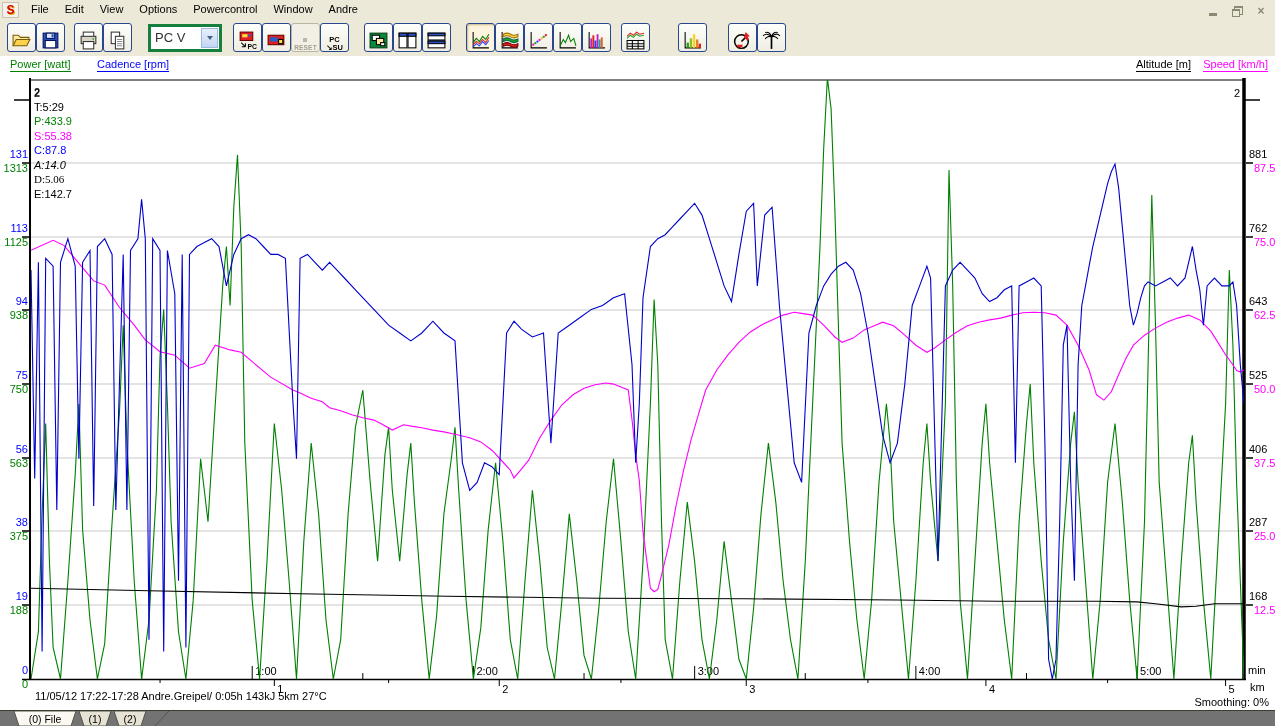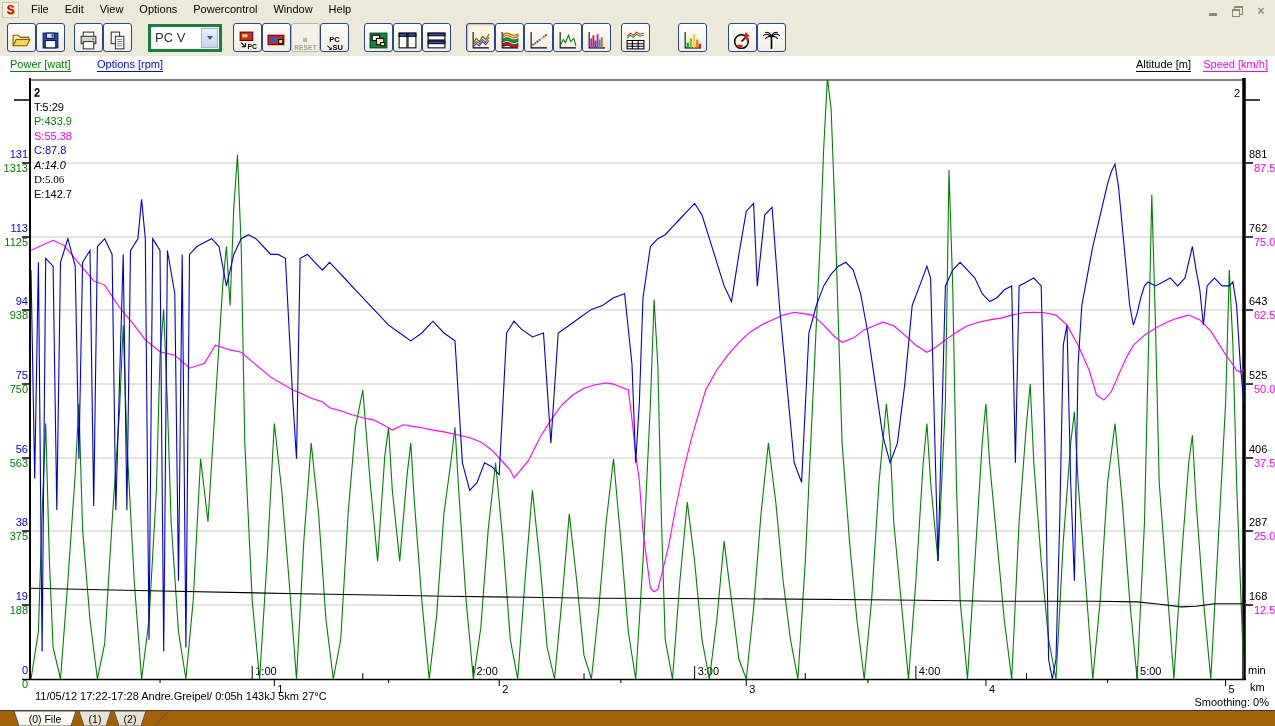--- a/index.html
+++ b/index.html
@@ -46,38 +46,38 @@
   .hdr-label{position:absolute;top:2px;padding-bottom:0px;border-bottom:1px solid;line-height:13px;cursor:default;}
   #power-label{left:10px;color:#008000;border-color:#008000;}
   #cadence-label{left:97px;color:#0000ff;border-color:#0000ff;}
   #chart-title{position:absolute;left:300px;right:300px;top:3px;text-align:center;border:none;color:#000;}
   #altitude-label{position:absolute;right:84px;top:2px;color:#000;border-bottom:1px solid #000;line-height:13px;}
   #speed-label{position:absolute;right:7px;top:2px;color:#ff00ff;border-bottom:1px solid #ff00ff;line-height:13px;}
   #overlay{position:absolute;left:34px;top:29px;line-height:14.5px;}
   #status-left{position:absolute;left:35px;top:634px;}
   #smoothing{position:absolute;right:6px;top:640px;}
   
-  #tabbar{position:absolute;left:0;top:710px;width:1275px;height:16px;background:#a16207;border-top:1px solid #3c3c30;box-sizing:border-box;}
+  #tabbar{position:absolute;left:0;top:710px;width:1275px;height:16px;background:#737373;border-top:1px solid #3c3c30;box-sizing:border-box;}
   #tabs-svg{position:absolute;left:0;top:0;}
 </style>
 </head>
 <body>
 
 <div id="menubar">
   <div id="app-icon">
       <i>S</i>
     </div>
   <div id="menu-items">
       <span class="menu-item">File</span>
       <span class="menu-item">Edit</span>
       <span class="menu-item">View</span>
       <span class="menu-item">Options</span>
       <span class="menu-item">Powercontrol</span>
       <span class="menu-item">Window</span>
-      <span class="menu-item">Help</span>
+      <span class="menu-item">Andre</span>
     </div>
   <div id="win-controls">
     <div class="wc">
         <span class="wc-min-glyph"></span>
       </div>
     <div class="wc">
         <span class="wc-restore-glyph"></span>
       </div>
     <div class="wc">
         <span class="wc-close-glyph">×</span>
@@ -255,21 +255,21 @@
     <button class="tbtn">
       <svg viewBox="0 0 20 20">
         <path d="M10 6.5 V18" stroke="#000" stroke-width="1.6" fill="none"></path>
         <path d="M10 6.5 C7 3.5 4 3.5 2 5.5 M10 6.5 C9 2.5 6 1.5 4 2.5 M10 6.5 C11 2.5 14 1.5 16 2.5 M10 6.5 C13 3.5 16 3.5 18 5.5 M10 6.5 C8 5.5 5 6.5 4 8.5 M10 6.5 C12 5.5 15 6.5 16 8.5" stroke="#000" fill="none"></path>
       </svg>
     </button>
   </div>
 
 <div id="chart-region">
   <span class="hdr-label" id="power-label">Power [watt]</span>
-  <span class="hdr-label" id="cadence-label">Options [rpm]</span>
+  <span class="hdr-label" id="cadence-label">Cadence [rpm]</span>
   <span id="altitude-label">Altitude [m]</span>
   <span id="speed-label">Speed [km/h]</span>
 
   <svg id="plot-svg" width="1275" height="654" viewBox="0 56 1275 654">
       <defs>
         <clipPath id="plotclip">
           <rect x="31" y="80" width="1213" height="600"></rect>
         </clipPath>
       </defs>
       <line x1="31" y1="163" x2="1243" y2="163" stroke="#c9c9c9" stroke-width="1"></line>

